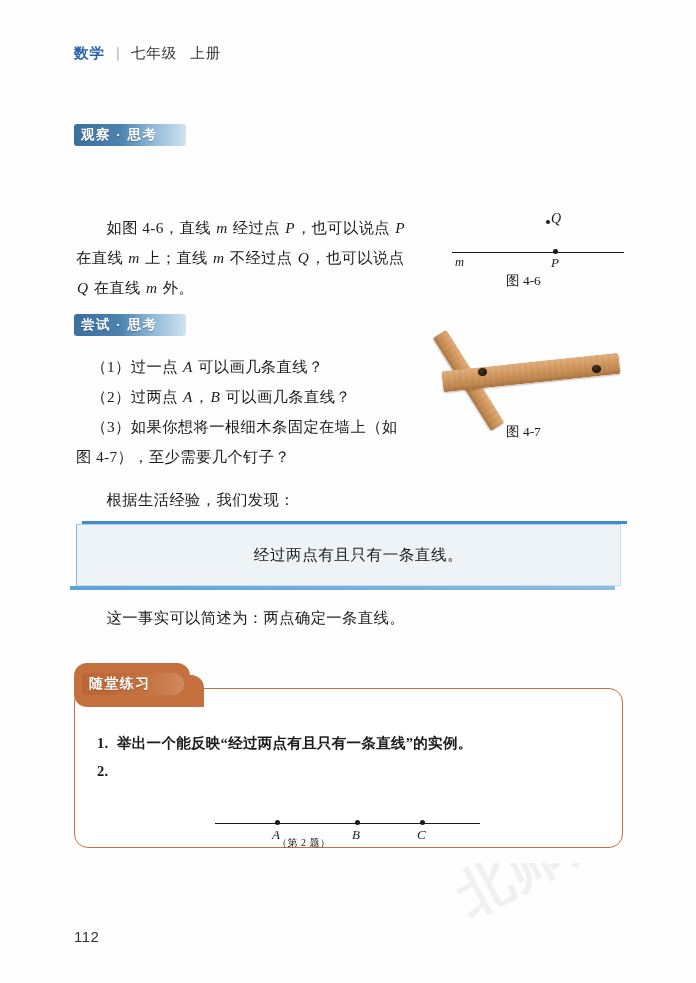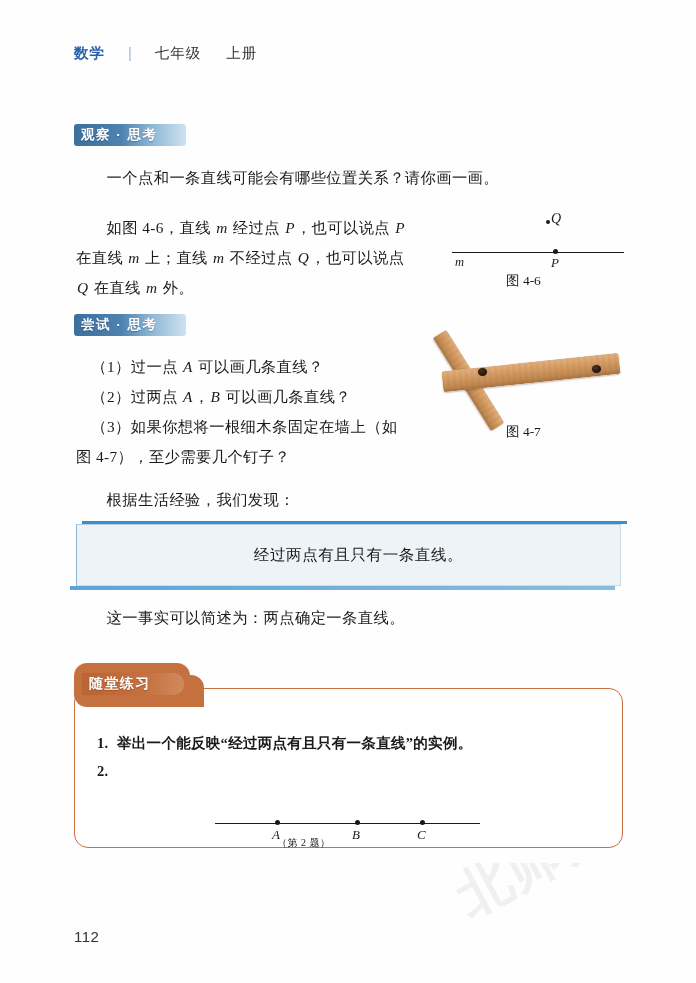--- a/index.html
+++ b/index.html
@@ -47,21 +47,21 @@
     white-space: nowrap;
   }
 
   
   .runhead {
     position: absolute;
     left: 74px;
     top: 44px;
     display: flex;
     align-items: baseline;
-    gap: 12px;
+    gap: 0;
     font-family: "Liberation Sans", "DejaVu Sans", sans-serif;
     font-size: 14.5px;
   }
   .runhead .subject {
     color: #2b63ad;
     font-weight: 700;
     letter-spacing: 1px;
   }
   .runhead .bar {
     color: #9fb6d4;
@@ -360,23 +360,20 @@
     <span class="subject">数学</span>
     <span class="bar">|</span>
     <span class="grade">七年级</span>
     <span class="term">上册</span>
   </div>
 
   <div class="badge" style="left:74px; top:124px;">
     <span class="btxt">观察 · 思考</span>
   </div>
 
-  <div class="para indent" style="left:76px; top:163px; width:545px;">
-    <span>一个点和一条直线可能会有哪些位置关系？请你画一画。</span>
-  </div>
 
   <div class="para" style="left:76px; top:213px; width:350px;">
     <div style="text-indent:2em;">
       <span>如图 4-6，直线 </span><i class="mv">m</i><span> 经过点 </span><i class="mv">P</i><span>，也可以说点 </span><i class="mv">P</i>
     </div>
     <div>
       <span>在直线 </span><i class="mv">m</i><span> 上；直线 </span><i class="mv">m</i><span> 不经过点 </span><i class="mv">Q</i><span>，也可以说点</span>
     </div>
     <div>
       <i class="mv">Q</i><span> 在直线 </span><i class="mv">m</i><span> 外。</span>

